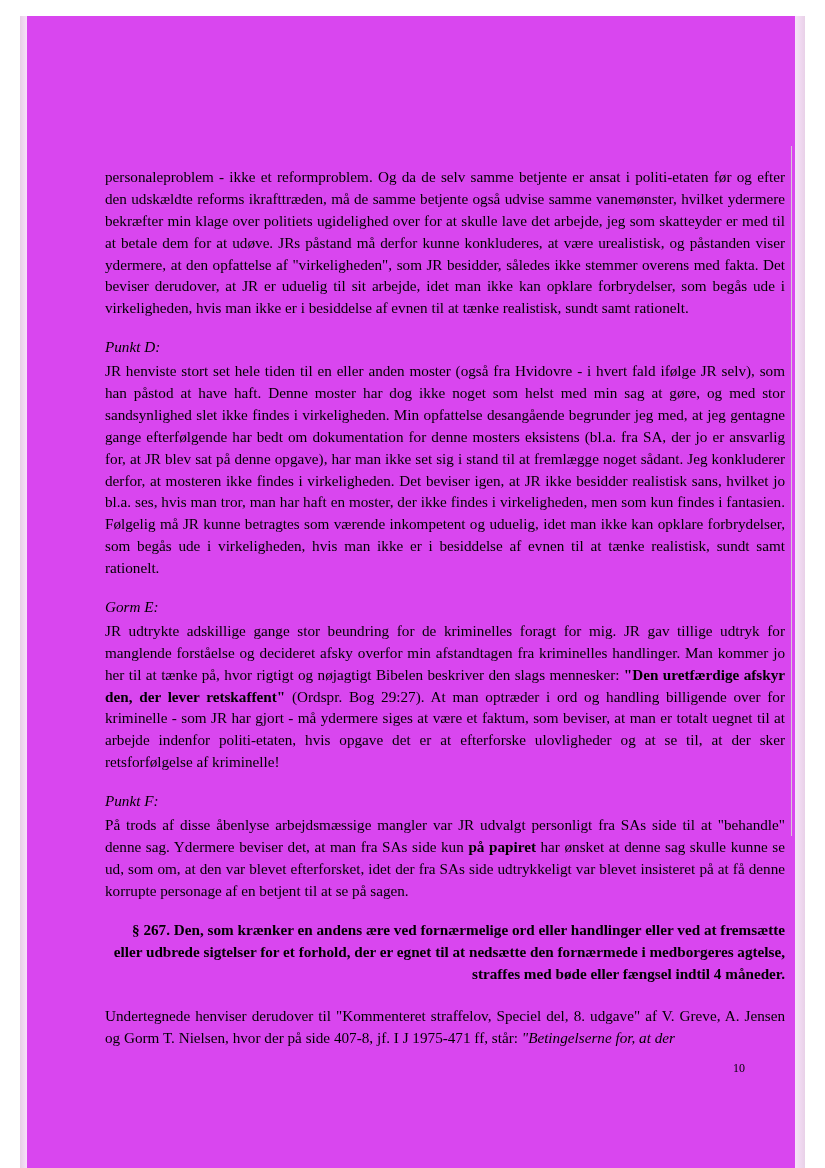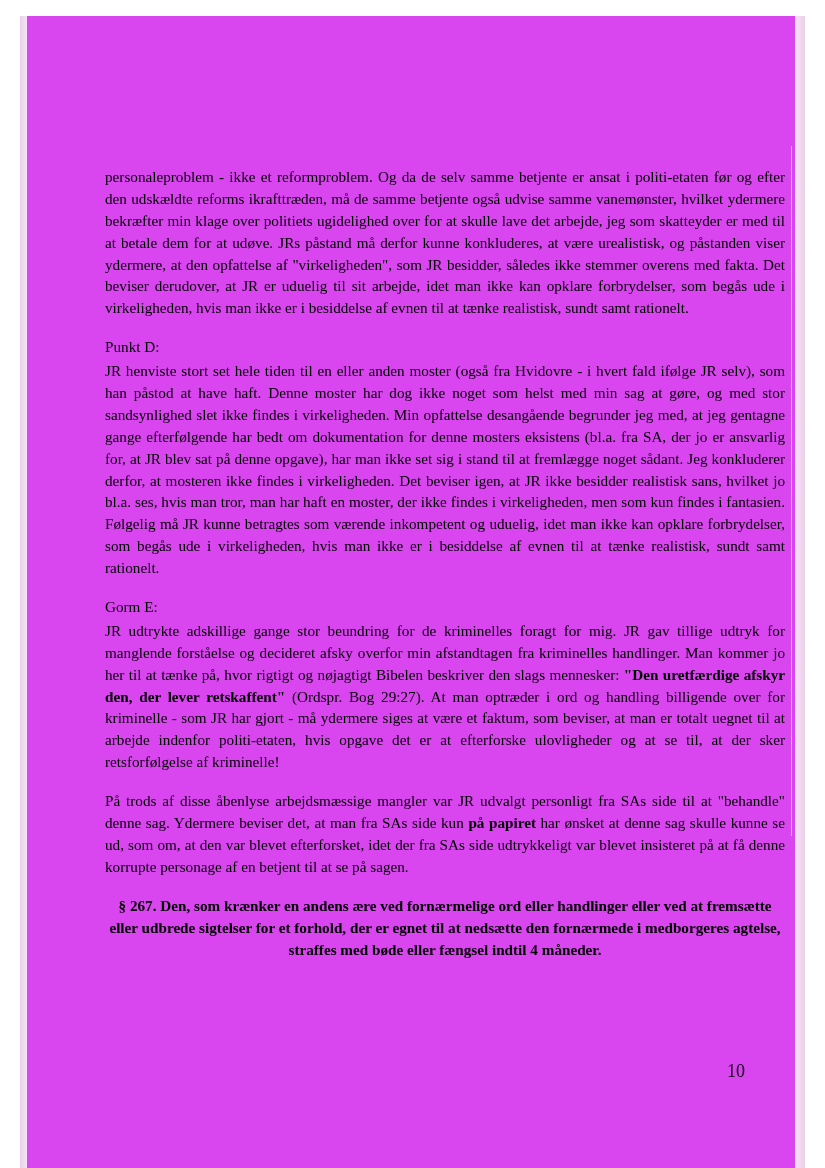--- a/index.html
+++ b/index.html
@@ -47,64 +47,67 @@
     top: 150px;
     width: 680px;
   }
   p {
     margin: 0 0 17px 0;
     font-size: 15.2px;
     line-height: 1.44;
     text-align: justify;
   }
   .heading {
+    font-style: italic;
     font-size: 15.2px;
     margin: 0 0 2px 0;
     line-height: 1.44;
   }
   .bold {
     font-weight: bold;
   }
   .italic {
     font-style: italic;
   }
   .statute {
     font-weight: bold;
     font-size: 15.2px;
     line-height: 1.45;
     margin: 0 0 20px 0;
-    text-align: center;
+    text-align: right;
   }
   .page-number {
     position: absolute;
     right: 60px;
     top: 1045px;
-    font-size: 18px;
+    font-size: 12px;
   }
 </style>
 </head>
 <body>
 
 <div class="page">
   <div class="scan-edge-left"></div>
   <div class="scan-edge-right"></div>
   <div class="scan-line-right"></div>
 
   <div class="content">
 
     <p>personaleproblem - ikke et reformproblem. Og da de selv samme betjente er ansat i politi-etaten før og efter den udskældte reforms ikrafttræden, må de samme betjente også udvise samme vanemønster, hvilket ydermere bekræfter min klage over politiets ugidelighed over for at skulle lave det arbejde, jeg som skatteyder er med til at betale dem for at udøve. JRs påstand må derfor kunne konkluderes, at være urealistisk, og påstanden viser ydermere, at den opfattelse af "virkeligheden", som JR besidder, således ikke stemmer overens med fakta. Det beviser derudover, at JR er uduelig til sit arbejde, idet man ikke kan opklare forbrydelser, som begås ude i virkeligheden, hvis man ikke er i besiddelse af evnen til at tænke realistisk, sundt samt rationelt.</p>
 
     <div class="heading">Punkt D:</div>
     <p>JR henviste stort set hele tiden til en eller anden moster (også fra Hvidovre - i hvert fald ifølge JR selv), som han påstod at have haft. Denne moster har dog ikke noget som helst med min sag at gøre, og med stor sandsynlighed slet ikke findes i virkeligheden. Min opfattelse desangående begrunder jeg med, at jeg gentagne gange efterfølgende har bedt om dokumentation for denne mosters eksistens (bl.a. fra SA, der jo er ansvarlig for, at JR blev sat på denne opgave), har man ikke set sig i stand til at fremlægge noget sådant. Jeg konkluderer derfor, at mosteren ikke findes i virkeligheden. Det beviser igen, at JR ikke besidder realistisk sans, hvilket jo bl.a. ses, hvis man tror, man har haft en moster, der ikke findes i virkeligheden, men som kun findes i fantasien. Følgelig må JR kunne betragtes som værende inkompetent og uduelig, idet man ikke kan opklare forbrydelser, som begås ude i virkeligheden, hvis man ikke er i besiddelse af evnen til at tænke realistisk, sundt samt rationelt.</p>
 
     <div class="heading">Gorm E:</div>
     <p><span>JR udtrykte adskillige gange stor beundring for de kriminelles foragt for mig. JR gav tillige udtryk for manglende forståelse og decideret afsky overfor min afstandtagen fra kriminelles handlinger. Man kommer jo her til at tænke på, hvor rigtigt og nøjagtigt Bibelen beskriver den slags mennesker: </span><span class="bold">"Den uretfærdige afskyr den, der lever retskaffent"</span><span> (Ordspr. Bog 29:27). At man optræder i ord og handling billigende over for kriminelle - som JR har gjort - må ydermere siges at være et faktum, som beviser, at man er totalt uegnet til at arbejde indenfor politi-etaten, hvis opgave det er at efterforske ulovligheder og at se til, at der sker retsforfølgelse af kriminelle!</span></p>
 
+    <div class="heading">Punkt F:</div>
     <p><span>På trods af disse åbenlyse arbejdsmæssige mangler var JR udvalgt personligt fra SAs side til at "behandle" denne sag. Ydermere beviser det, at man fra SAs side kun </span><span class="bold">på papiret</span><span> har ønsket at denne sag skulle kunne se ud, som om, at den var blevet efterforsket, idet der fra SAs side udtrykkeligt var blevet insisteret på at få denne korrupte personage af en betjent til at se på sagen.</span></p>
 
 
     <p class="statute">§ 267. Den, som krænker en andens ære ved fornærmelige ord eller handlinger eller ved at fremsætte eller udbrede sigtelser for et forhold, der er egnet til at nedsætte den fornærmede i medborgeres agtelse, straffes med bøde eller fængsel indtil 4 måneder.</p>
 
+    <p><span>Undertegnede henviser derudover til "Kommenteret straffelov, Speciel del, 8. udgave" af V. Greve, A. Jensen og Gorm T. Nielsen, hvor der på side 407-8, jf. I J 1975-471 ff, står: </span><span class="italic">"Betingelserne for, at der</span></p>
 
   </div>
 
   <div class="page-number">10</div>
 </div>
 
 </body></html>

